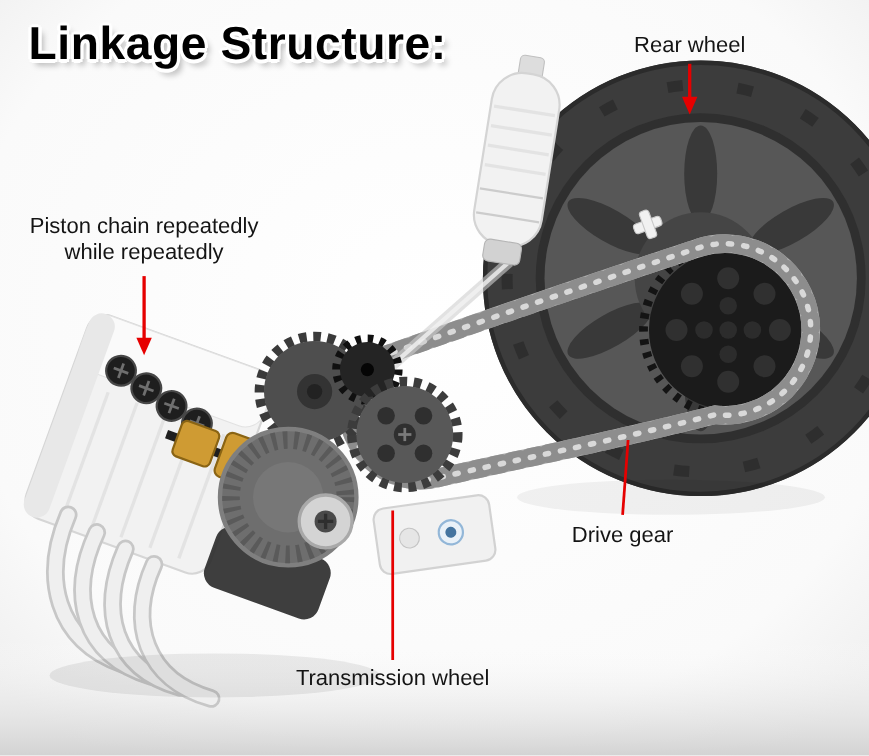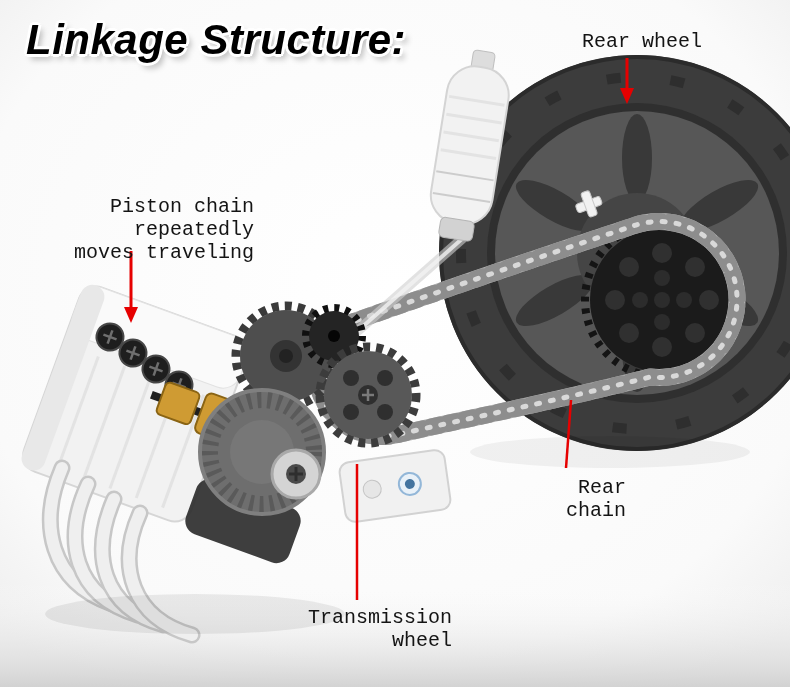--- a/index.html
+++ b/index.html
@@ -4,23 +4,23 @@
 <style>
   html,body{margin:0;padding:0;background:#fff;}
   .stage{position:relative;width:790px;height:687px;overflow:hidden;
          background:var(--color-background,#ffffff);
          font-family:"Liberation Sans",sans-serif;}
   .scene{position:absolute;left:0;top:0;}
   .title{position:absolute;left:26px;top:16px;font-size:42px;font-weight:bold;
          letter-spacing:.5px;color:var(--color-title,#000);white-space:nowrap;
          text-shadow:-2px -2px 0 #fff,2px -2px 0 #fff,-2px 2px 0 #fff,2px 2px 0 #fff,
                      -3px 0 0 #fff,3px 0 0 #fff,0 -3px 0 #fff,0 3px 0 #fff,
-                     4px 5px 6px rgba(0,0,0,.30);font-style:italic;}
+                     4px 5px 6px rgba(0,0,0,.30);}
   .lbl{position:absolute;color:var(--color-label,#141414);font-size:20px;
-       line-height:1.16;text-align:right;font-family:Liberation Mono, monospace;}
+       line-height:1.16;text-align:center;}
   
   .tire{fill:var(--color-tire,#3c3c3c);}
   .rim{fill:var(--color-rim,#575757);}
   .sprocket{fill:var(--color-sprocket,#1b1b1b);}
   .chain-base{stroke:var(--color-chain,#b0b0b0);}
   .gear{fill:var(--color-gear,#4e4e4e);}
   .engine{fill:var(--color-engine,#f2f2f2);}
   .gold{fill:var(--color-gold,#cf9b33);}
   .cal{stroke:var(--color-callout,#e60000);fill:none;}
   .cal-head{fill:var(--color-callout,#e60000);}
@@ -229,20 +229,20 @@
       </g>
     </g>
   </svg>
 
   <div class="title">Linkage Structure:</div>
 
   <div class="lbl" style="left:552px;top:30px;width:150px">Rear wheel</div>
 
   <div class="lbl" style="left:8px;top:195px;width:246px">
     <span style="display:block">Piston chain repeatedly</span>
-    <span style="display:block">moves traveling</span>
+    <span style="display:block">while repeatedly</span>
   </div>
 
-  <div class="lbl" style="left:506px;top:476px;width:120px">Rear chain</div>
+  <div class="lbl" style="left:506px;top:476px;width:120px">Drive gear</div>
 
   <div class="lbl" style="left:262px;top:606px;width:190px">Transmission wheel</div>
 
 </div>
 
 </body></html>

